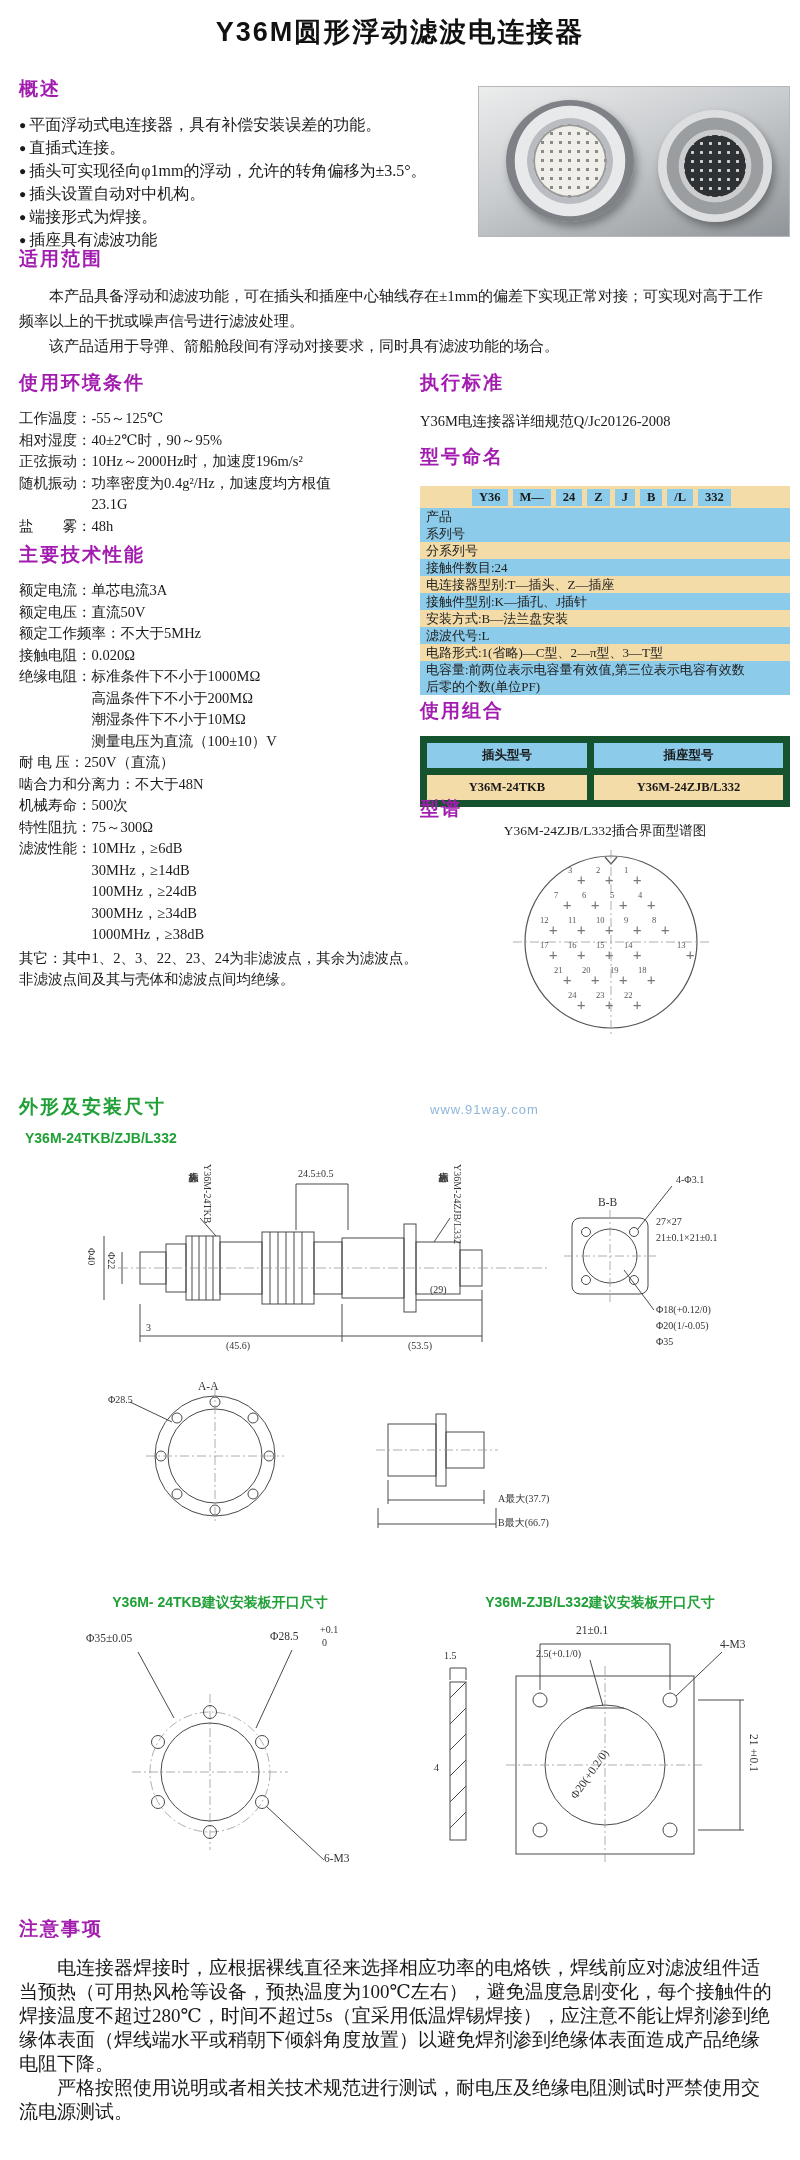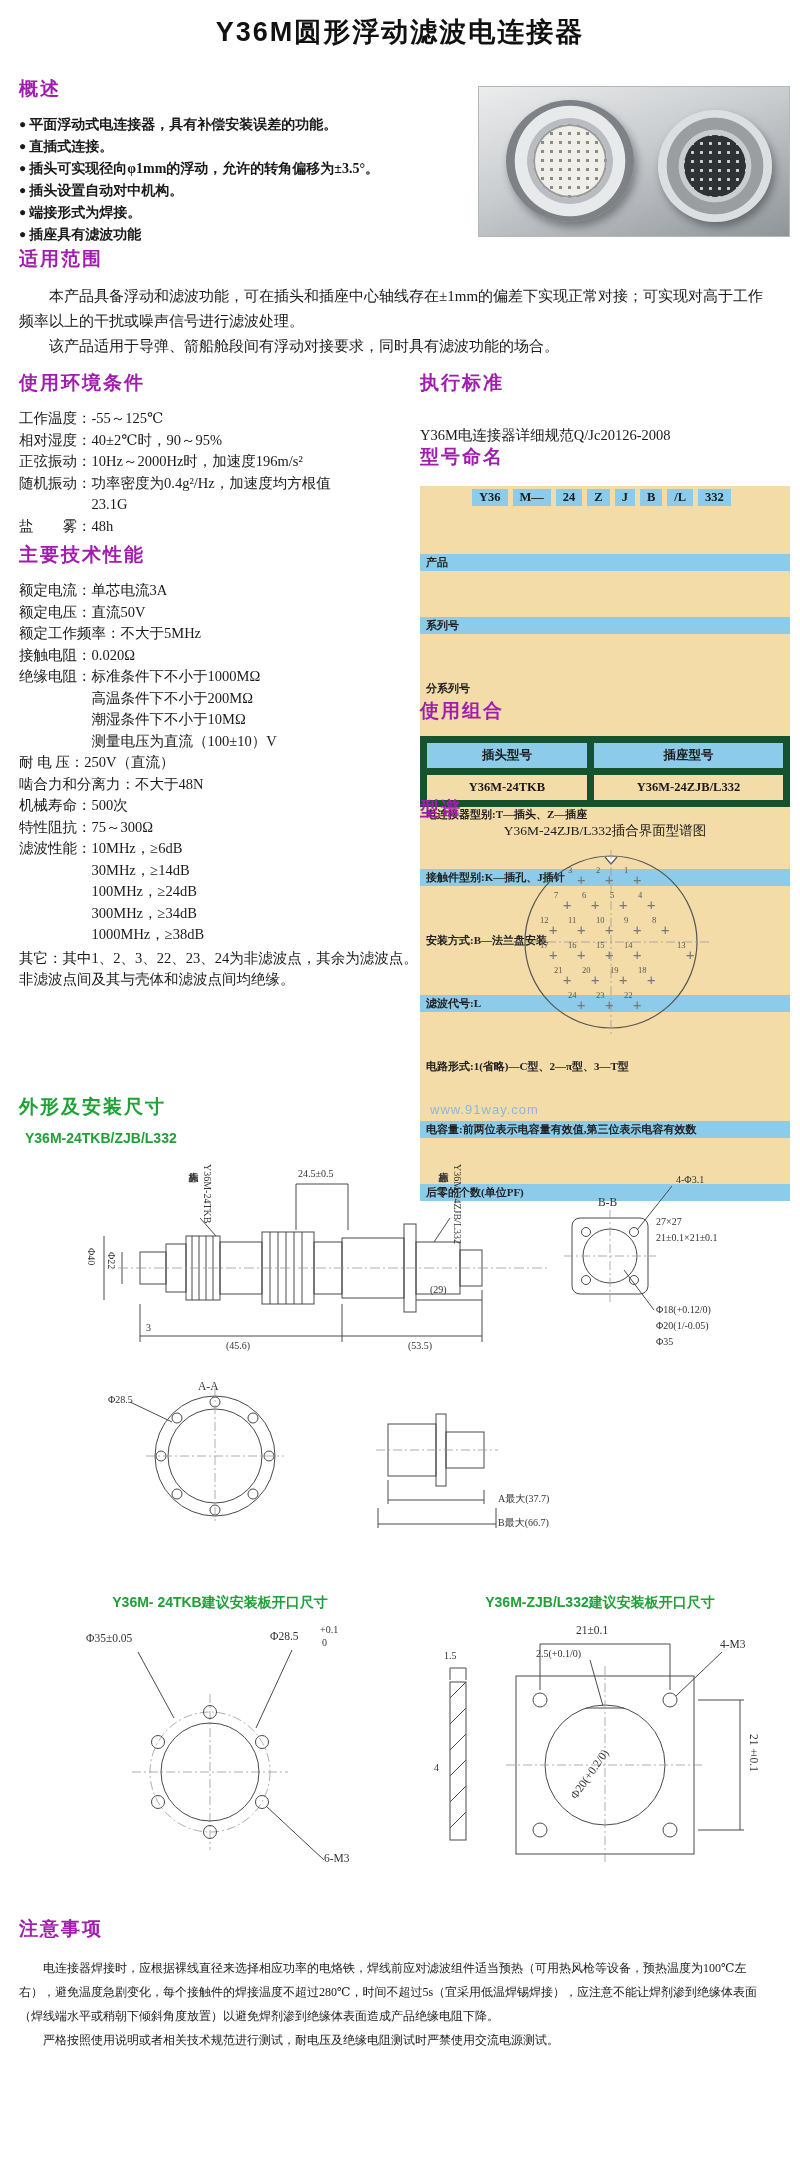--- a/index.html
+++ b/index.html
@@ -36,34 +36,34 @@
     background-size:9px 9px;background-position:5px 5px;
     box-shadow:inset 0 0 0 2px #999;}
   .conn-right{left:180px;top:24px;width:114px;height:112px;
     background:radial-gradient(circle,#3a3d40 0 30%,#caccce 31% 45%,#9b9ea1 46% 60%,#dcdedf 61% 100%);
     box-shadow:3px 5px 9px rgba(0,0,0,.35);}
   .dark{width:62px;height:62px;background-color:#2f3234;
     background-image:radial-gradient(#cfd2d4 1.4px,transparent 1.5px);
     background-size:9px 9px;background-position:4px 4px;}
   
   .bullets{margin-top:12px;}
-  .bullet{font-size:14px;line-height:22px;white-space:nowrap;font-weight:bold;}
+  .bullet{font-size:16px;line-height:22px;white-space:nowrap;}
   .bullet::before{content:"●";font-size:12px;margin-right:3px;position:relative;top:-1px;}
   .paras{margin-top:12px;width:756px;}
   .paras p{margin:0;font-size:15px;line-height:25px;text-indent:2em;}
   .kvs{margin-top:12px;}
   .kv{font-size:14.5px;line-height:21.5px;white-space:nowrap;}
   .kv.indent{padding-left:5em;}
-  .plain-line{margin-top:30px;font-size:14.5px;}
+  .plain-line{margin-top:16px;font-size:14.5px;}
   .other-note{margin-top:2px;width:404px;font-size:14.5px;line-height:21.5px;}
   
   .model-table{margin-top:16px;width:370px;background:#F4DCA8;font-family:"Liberation Serif","DejaVu Serif",serif;}
   .code-row{height:22px;padding-left:52px;display:flex;align-items:center;gap:5px;background:#F4DCA8;}
   .code-chip{display:inline-block;background:#8CCBEA;padding:1px 7px;font-size:12.5px;font-weight:bold;}
-  .model-row{height:17px;line-height:17px;font-size:11px;padding-left:6px;white-space:nowrap;font-weight:bold;color:#222;margin-top:46px;}
+  .model-row{height:17px;line-height:17px;font-size:13px;padding-left:6px;white-space:nowrap;font-weight:normal;color:#222;}
   .tone-blue{background:#8CCBEA;}
   .tone-tan{background:#F4DCA8;}
   
   .usage-table{margin-top:12px;border-collapse:collapse;width:370px;}
   .usage-table th,.usage-table td{
     border:7px solid #14532d;text-align:center;font-size:12.5px;height:23px;font-weight:bold;
   }
   .usage-table th{background:#8CCBEA;}
   .usage-table td{background:#F4DCA8;}
   
@@ -83,21 +83,21 @@
   .drawing svg{position:absolute;left:0;top:0;}
   .ann-layer{position:absolute;left:0;top:0;width:100%;height:100%;}
   .ann{position:absolute;font-size:11.5px;color:#333;white-space:nowrap;transform-origin:left top;}
   .ann.small{font-size:10px;}
   .ann.vert{writing-mode:vertical-rl;}
   .panel-caption{
     position:absolute;width:360px;text-align:center;color:#21a038;font-weight:bold;
     font-size:14px;font-family:"Liberation Sans","DejaVu Sans",sans-serif;
   }
   .notes-paras{margin-top:14px;width:756px;}
-  .notes-paras p{margin:0;font-size:12px;line-height:24px;text-indent:2em;}
+  .notes-paras p{margin:0;font-size:19px;line-height:24px;text-indent:2em;}
 </style>
 </head>
 <body>
 
 <div class="page">
 
   <div class="title">Y36M圆形浮动滤波电连接器</div>
 
   <div class="photo">
     <div class="conn conn-left">

